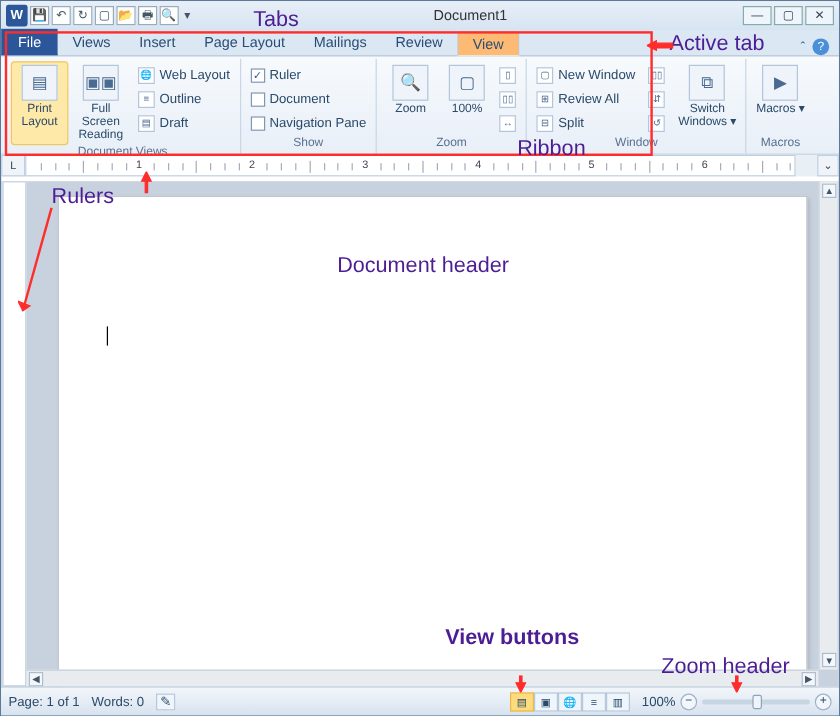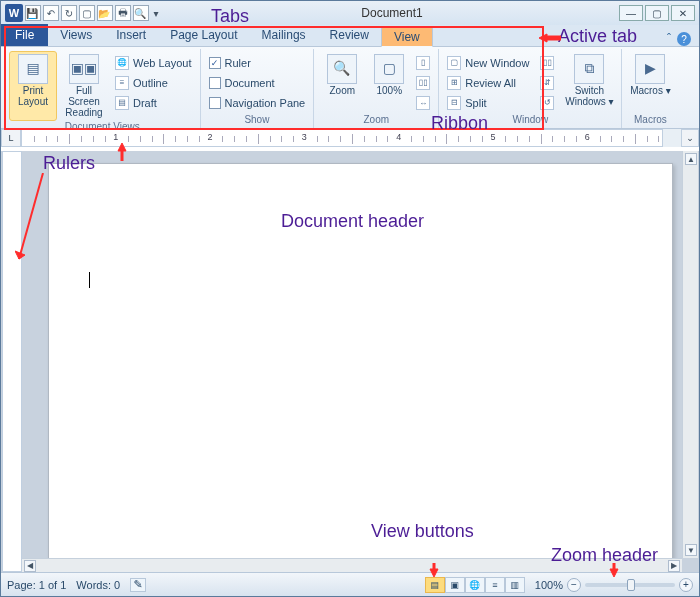--- a/index.html
+++ b/index.html
@@ -340,21 +340,21 @@
   <div class="ann" style="left:430px; top:112px;">Ribbon</div>
   <div class="ann" style="left:42px; top:152px;">Rulers</div>
   <svg class="arrow" style="left:112px; top:142px;" width="18" height="18">
       <polygon points="9,0 5,8 8,8 8,18 10,18 10,8 13,8"></polygon>
     </svg>
   <svg class="arrow" style="left:14px; top:172px;" width="30" height="90">
       <line x1="28" y1="0" x2="4" y2="86" stroke="#ff2c2c" stroke-width="2"></line>
       <polygon points="4,86 0,78 10,82"></polygon>
     </svg>
   <div class="ann" style="left:280px; top:210px;">Document header</div>
-  <div class="ann" style="left:370px; top:520px;">View buttons</div>
+  <div class="ann" style="left:370px; top:520px;font-weight:bold;">View buttons</div>
   <svg class="arrow" style="left:428px; top:562px;" width="10" height="14">
       <polygon points="5,14 1,6 4,6 4,0 6,0 6,6 9,6"></polygon>
     </svg>
   <div class="ann" style="left:550px; top:544px;">Zoom header</div>
   <svg class="arrow" style="left:608px; top:562px;" width="10" height="14">
       <polygon points="5,14 1,6 4,6 4,0 6,0 6,6 9,6"></polygon>
     </svg>
 
 </div>
 

